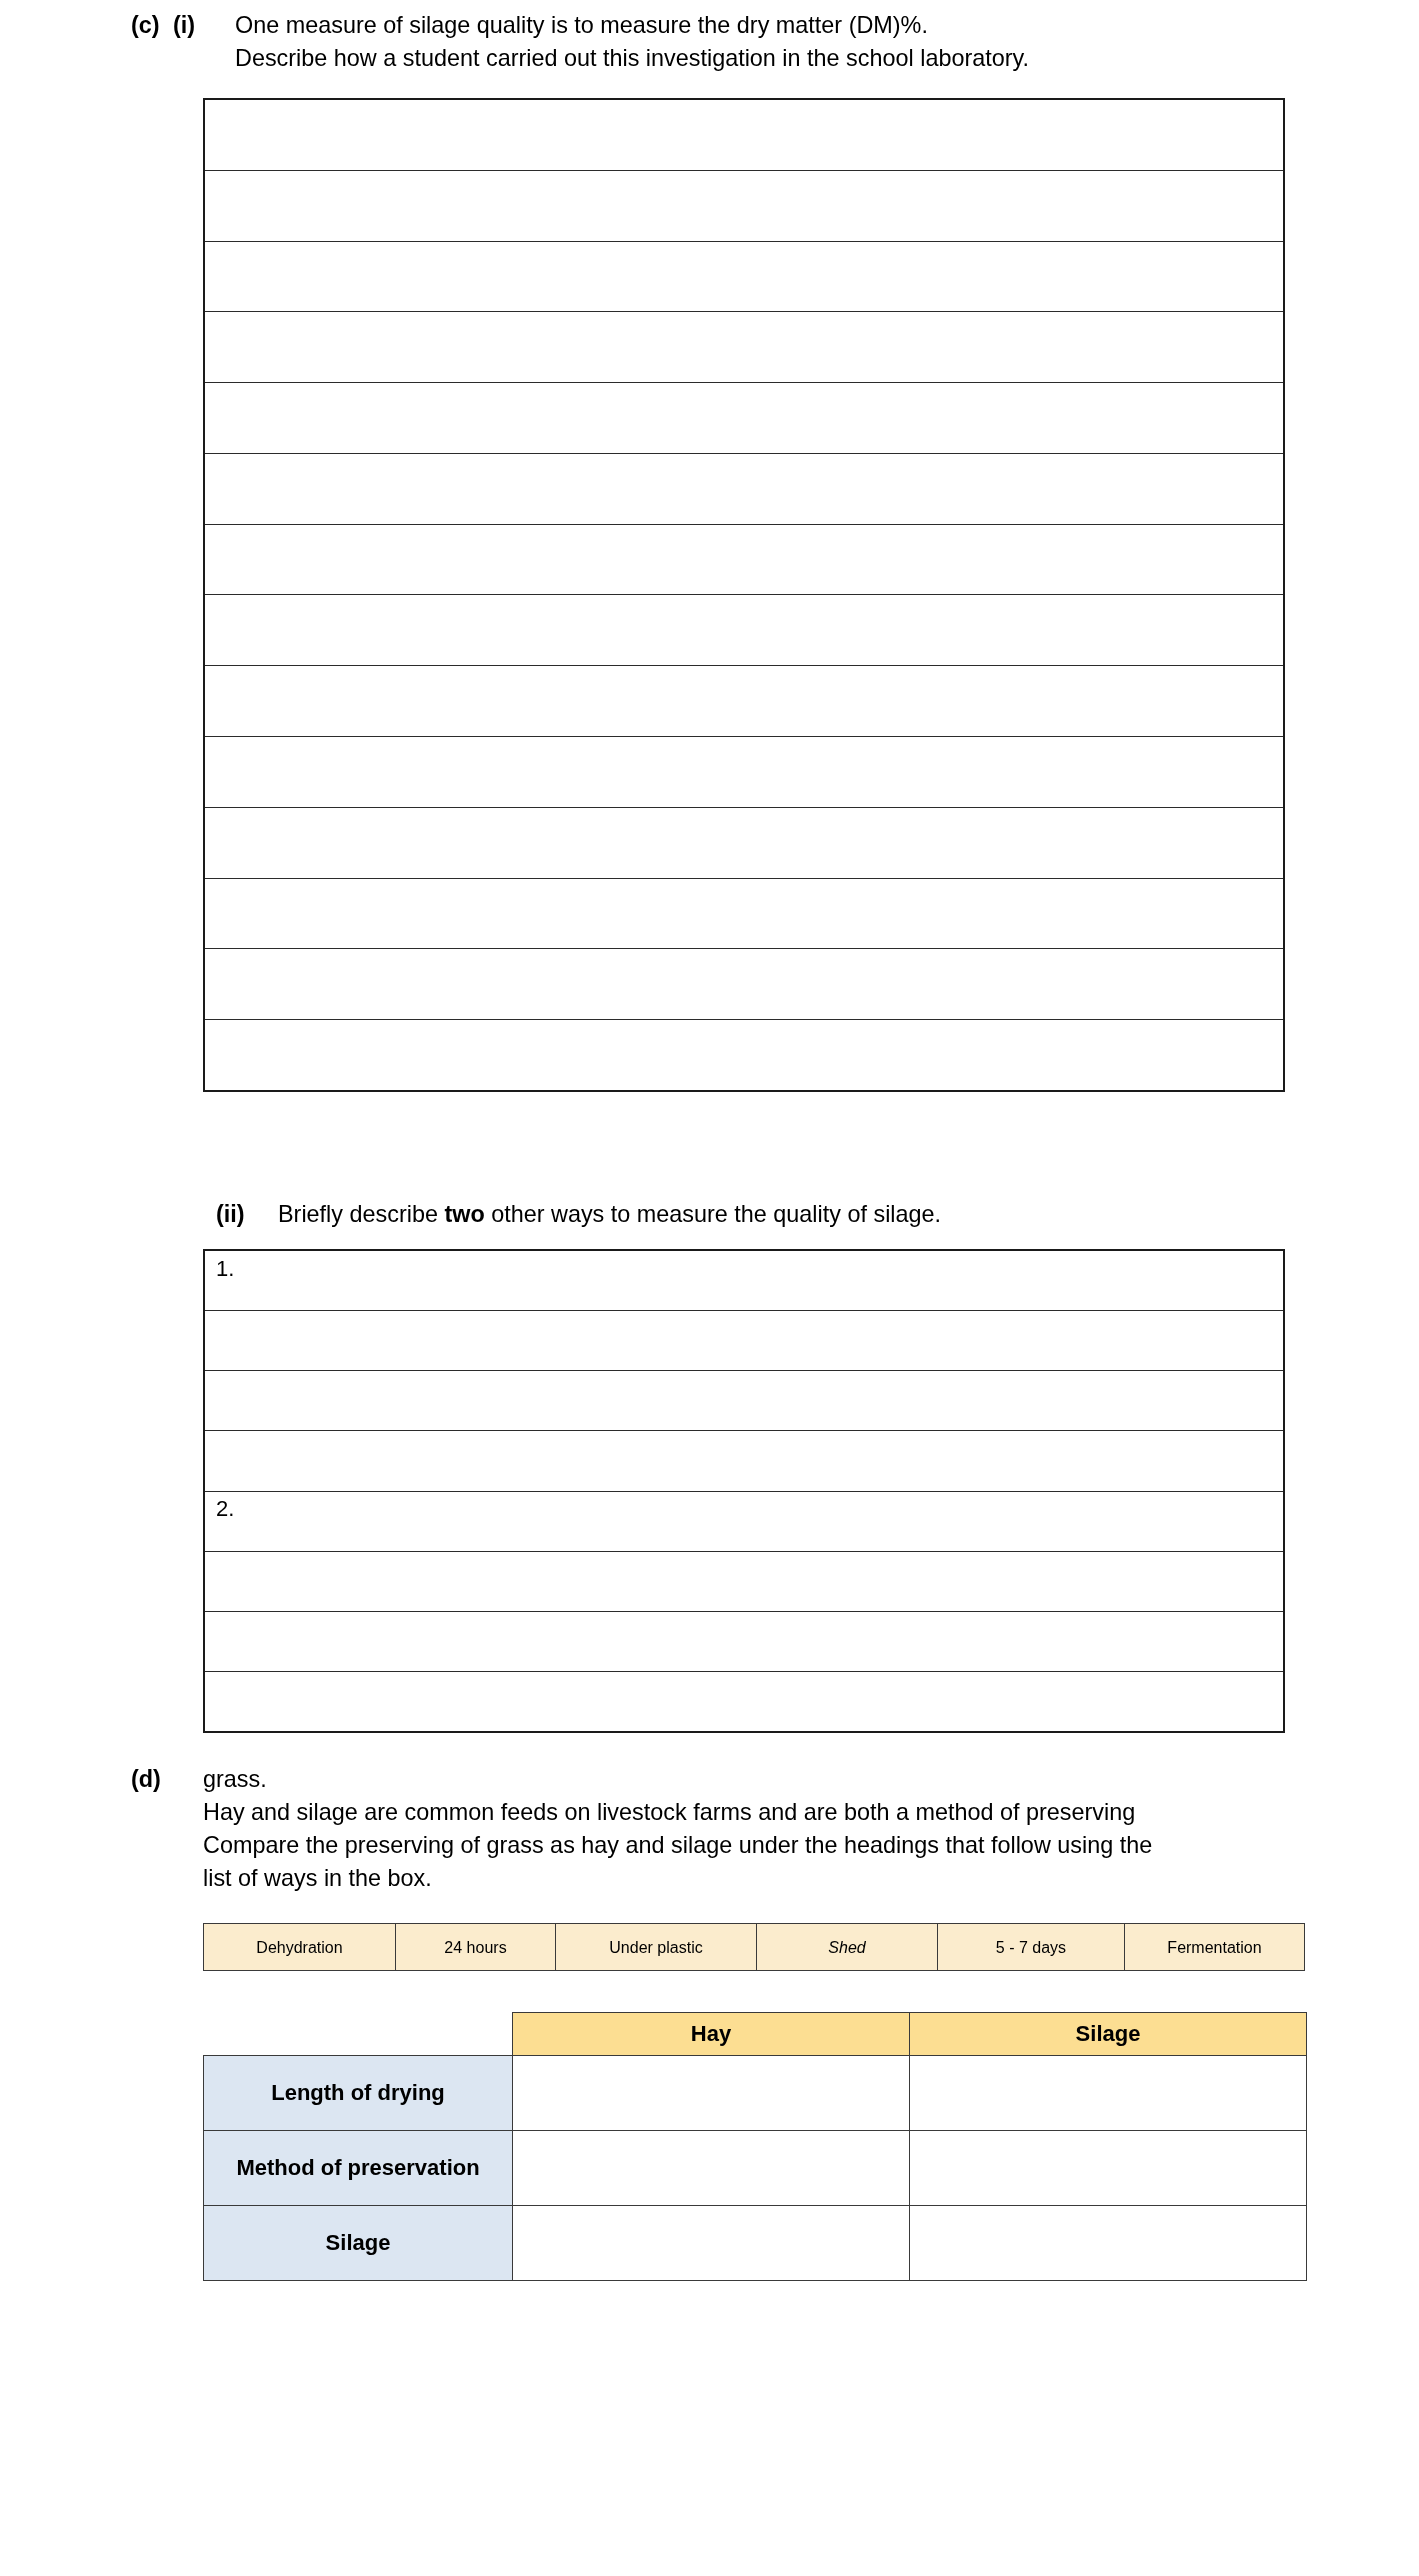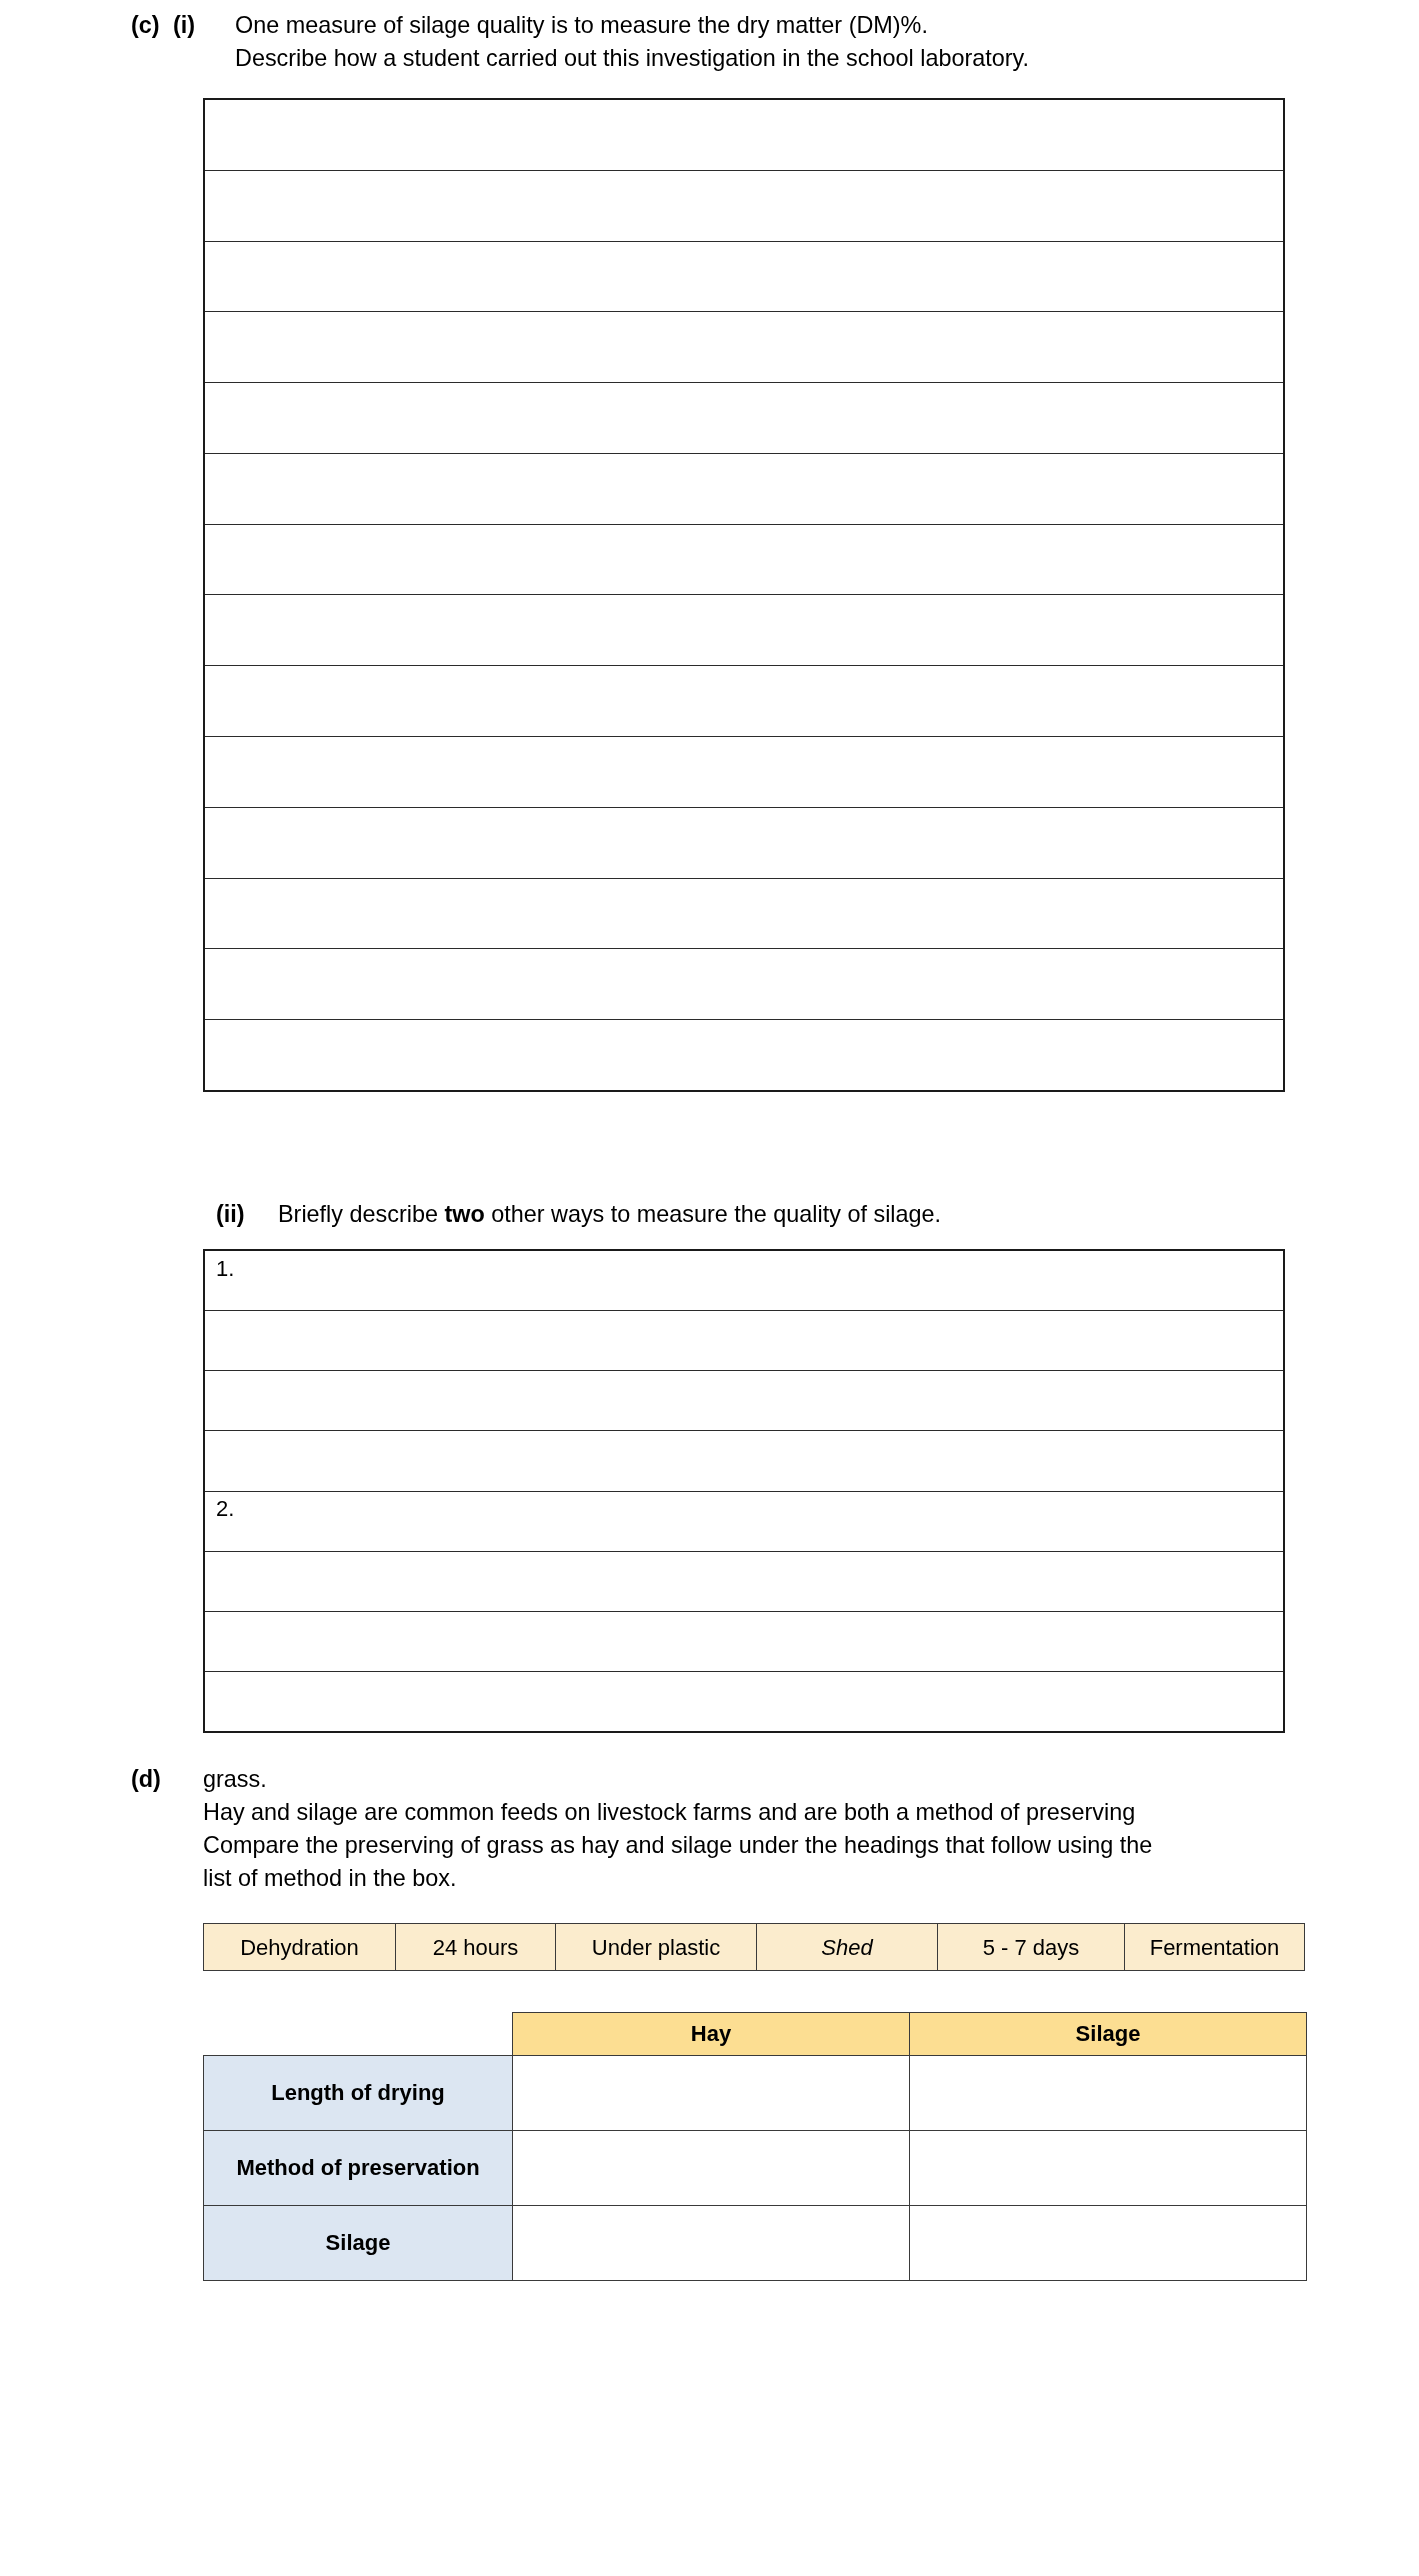--- a/index.html
+++ b/index.html
@@ -69,21 +69,21 @@
     border: 1.6px solid #3a3a3a;
     background: #fbeccd;
   }
   .wordbank .word {
     box-sizing: border-box;
     border-right: 1.6px solid #3a3a3a;
     background: #fbeccd;
     display: flex;
     align-items: center;
     justify-content: center;
-    font-size: 22px;
+    font-size: 16px;
     line-height: 25px;
     padding: 9.4px 7.8px;
     white-space: nowrap;
   }
   .wordbank .word:last-child { border-right: none; }
 
   
   .comptable {
     position: absolute;
     border-collapse: collapse;
@@ -163,21 +163,21 @@
     <div class="line"></div>
     <div class="line"></div>
   </div>
 
   <div class="qrow" style="left:131px; top:1763px; width:1163px;">
     <div class="marker" style="width:72px;">(d)</div>
     <div class="qtext">
       <div>grass.</div>
       <div>Hay and silage are common feeds on livestock farms and are both a method of preserving</div>
       <div>Compare the preserving of grass as hay and silage under the headings that follow using the</div>
-      <div>list of method in the box.</div>
+      <div>list of ways in the box.</div>
     </div>
   </div>
 
   <div class="wordbank" style="left:203px; top:1923px; width:1102px; height:48px;">
     <div class="word" style="flex:0 0 192px;">Dehydration</div>
     <div class="word" style="flex:0 0 160px;">24 hours</div>
     <div class="word" style="flex:0 0 201px;">Under plastic</div>
     <div class="word" style="flex:0 0 181px;font-style:italic;">Shed</div>
     <div class="word" style="flex:0 0 187px;">5 - 7 days</div>
     <div class="word" style="flex:1 1 auto;">Fermentation</div>

